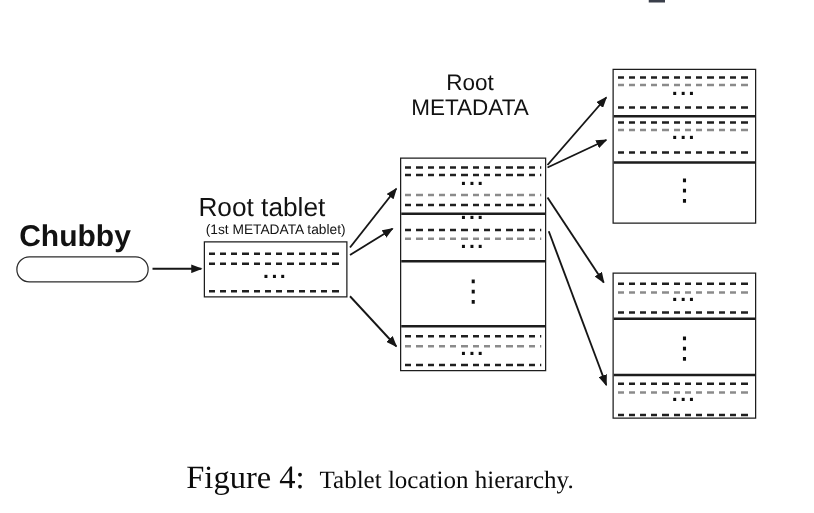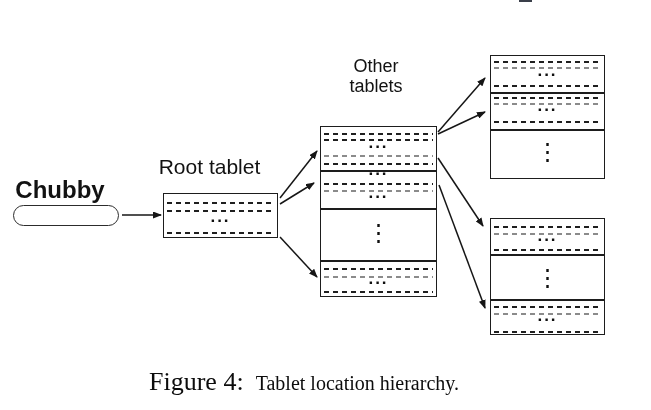--- a/index.html
+++ b/index.html
@@ -55,24 +55,25 @@
 <body>
 
 <div class="canvas">
 
   <div class="frag"></div>
 
   <div class="lbl chubby-lbl">Chubby file</div>
   <div class="pill"></div>
 
   <div class="lbl root-lbl">Root tablet</div>
+  <div class="lbl root-sub">(1st METADATA tablet)</div>
 
   <div class="lbl meta-lbl">
-    <span>Other</span>
-    <span>tablets</span>
+    <span>Root</span>
+    <span>METADATA</span>
   </div>
 
 
   <div class="tbox" style="left: 163px; top: 193px; width: 115px; height: 45px;">
       <div class="row-dash" style="top: 8px;"></div>
       <div class="row-dash" style="top: 16px;"></div>
       <div class="row-ellipsis" style="top: 16px;">...</div>
       <div class="row-dash" style="top: 38px;"></div>
     </div>
   <div class="tbox" style="left: 320px; top: 126px; width: 117px; height: 171px;">

